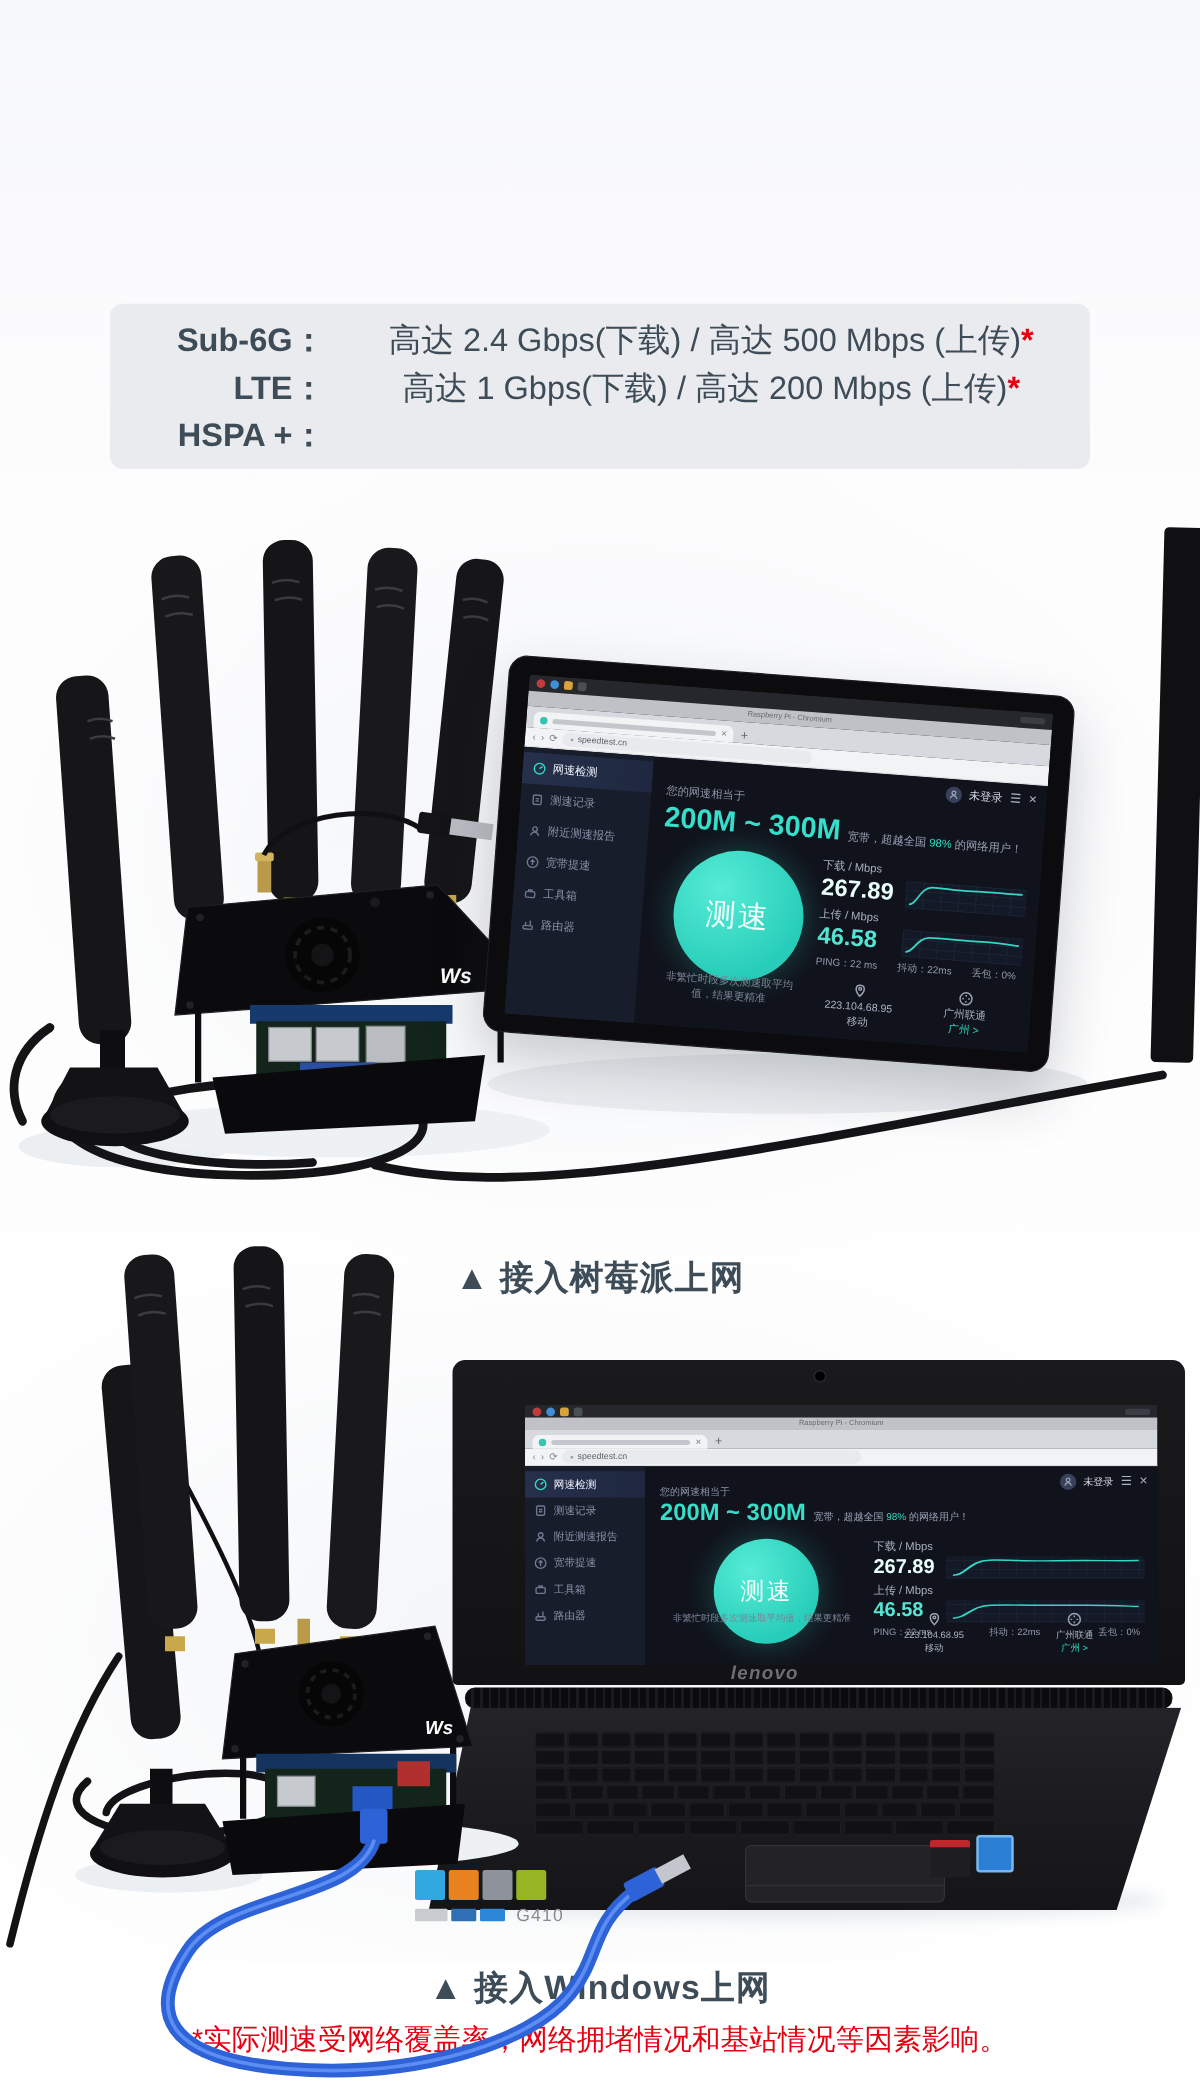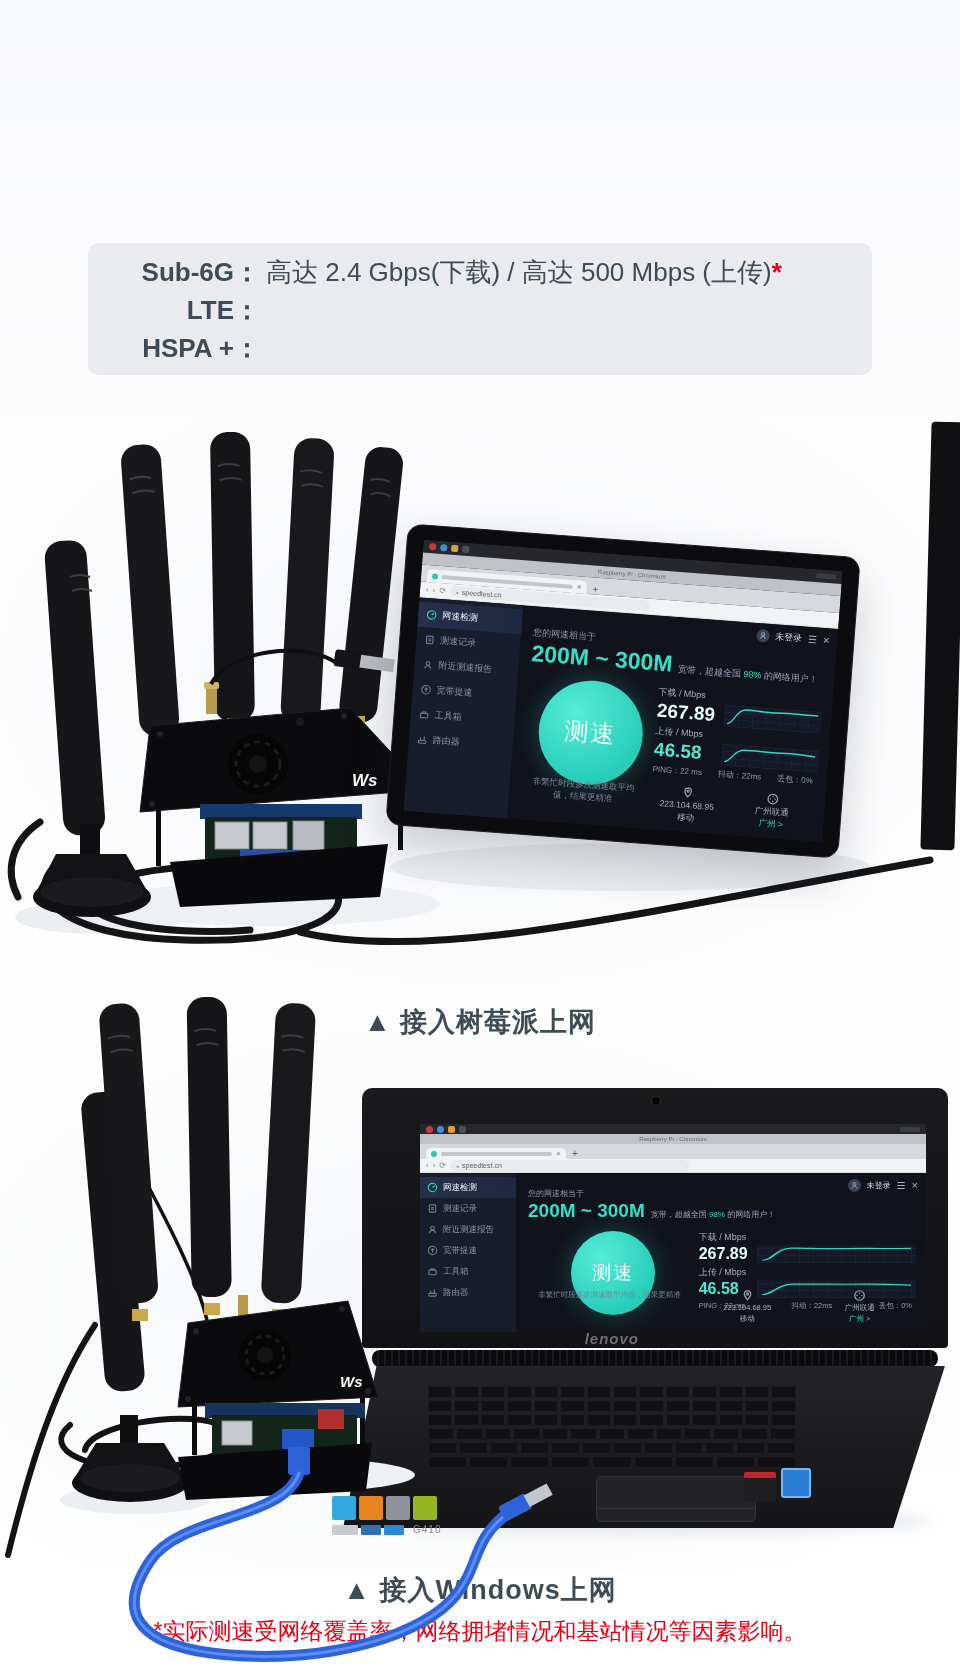--- a/index.html
+++ b/index.html
@@ -6,27 +6,27 @@
   body{font-family:"Liberation Sans","DejaVu Sans",sans-serif;background:#ffffff;}
   #stage{position:relative;width:960px;height:1667px;overflow:hidden;
          background:linear-gradient(180deg,#f7f8fa 0px,#fdfdfe 420px,#ffffff 100%);}
 
   
   .spec-card{position:absolute;left:88px;top:243px;width:784px;height:132px;
              background:#e9ebee;border-radius:10px;padding-top:10px;box-sizing:border-box;}
   .spec-row{display:grid;grid-template-columns:132px auto;column-gap:6px;
             line-height:38px;font-size:26px;color:#3e4c58;padding-left:40px;}
   .spec-label{text-align:right;font-weight:bold;white-space:nowrap;}
-  .spec-value{white-space:nowrap;}
+  .spec-value{white-space:nowrap;text-align:center;}
   .spec-mark{color:#e60012;font-weight:bold;}
 
   
   .caption{position:absolute;left:0;width:960px;text-align:center;
            font-size:27px;font-weight:bold;color:#3e4c58;letter-spacing:1px;}
-  #caption-rpi{top:1004px;}
+  #caption-rpi{top:1004px;font-family:Liberation Serif, serif;}
   #caption-win{top:1572px;}
   .footnote{position:absolute;left:0;top:1616px;width:960px;text-align:center;
             font-size:23px;color:#e60012;}
 
   
   .photo-bg{position:absolute;left:0;width:960px;pointer-events:none;}
   #photo-bg-1{top:380px;height:620px;background:radial-gradient(ellipse at 50% 50%,#f3f5f7 0%,rgba(255,255,255,0) 75%);}
   #photo-bg-2{top:1010px;height:560px;background:radial-gradient(ellipse at 45% 55%,#f3f5f7 0%,rgba(255,255,255,0) 75%);}
   .device-svg{position:absolute;pointer-events:none;}
   #device-svg-1{left:0;top:392px;width:960px;height:600px;z-index:1;}
@@ -59,21 +59,21 @@
   .kb{position:absolute;left:428px;top:1386px;width:368px;height:84px;z-index:3;}
   .kb-row{display:flex;gap:2px;margin-bottom:2px;}
   .kb-key{flex:1;height:12px;background:#111114;border-radius:2px;box-shadow:inset 0 0 0 1px #1e1e22;}
   .touchpad{position:absolute;left:596px;top:1476px;width:158px;height:44px;z-index:3;
             background:#232327;border:1px solid #323236;border-radius:5px;}
   .touchpad .tp-div{position:absolute;left:0;bottom:12px;width:100%;height:1px;background:#323236;}
   .stickers{position:absolute;left:332px;top:1496px;z-index:3;display:flex;gap:3px;}
   .stk{width:24px;height:24px;border-radius:2px;}
   .stickers-2{position:absolute;left:332px;top:1524px;z-index:3;display:flex;gap:3px;align-items:center;}
   .stk2{height:10px;border-radius:1px;}
-  .model-txt{color:#8a8a90;font-size:10px;letter-spacing:1px;margin-left:6px;}
+  .model-txt{color:#8a8a90;font-size:14px;letter-spacing:1px;margin-left:6px;}
   .amd-sticker{position:absolute;left:744px;top:1472px;width:32px;height:24px;z-index:3;
                background:#1e1e20;border-radius:2px;border-top:6px solid #c0272d;}
   .intel-sticker{position:absolute;left:781px;top:1468px;width:26px;height:26px;z-index:3;
                  background:#2a7fd4;border-radius:3px;border:2px solid #79b8ef;}
 
   
   .st-taskbar{height:13px;background:#25272c;display:flex;align-items:center;gap:4px;padding:0 6px;flex:0 0 auto;}
   .tb-dot{width:7px;height:7px;border-radius:50%;display:inline-block;}
   .tb-dot.d1{background:#c03b3b;} .tb-dot.d2{background:#3f8fd6;}
   .tb-dot.d3{background:#d9a33c;border-radius:2px;} .tb-dot.d4{background:#4a4e55;border-radius:2px;}
@@ -165,20 +165,21 @@
   <div id="photo-bg-1" class="photo-bg"></div>
   <div id="photo-bg-2" class="photo-bg"></div>
 
   <div class="spec-card">
     <div class="spec-row">
       <span class="spec-label">Sub-6G：</span>
       <span class="spec-value"><span>高达 2.4 Gbps(下载) / 高达 500 Mbps (上传)</span><span class="spec-mark">*</span></span>
     </div>
     <div class="spec-row">
       <span class="spec-label">LTE：</span>
+      <span class="spec-value"><span>高达 1 Gbps(下载) / 高达 200 Mbps (上传)</span><span class="spec-mark">*</span></span>
     </div>
     <div class="spec-row">
       <span class="spec-label">HSPA +：</span>
     </div>
   </div>
 
   <svg id="device-svg-1" class="device-svg" viewBox="0 0 960 600">
     <ellipse cx="100" cy="525" rx="85" ry="17" fill="#eceff1"></ellipse>
     <ellipse cx="270" cy="512" rx="170" ry="22" fill="#eef1f3"></ellipse>
     <ellipse cx="630" cy="475" rx="240" ry="24" fill="#eaedf0"></ellipse>

